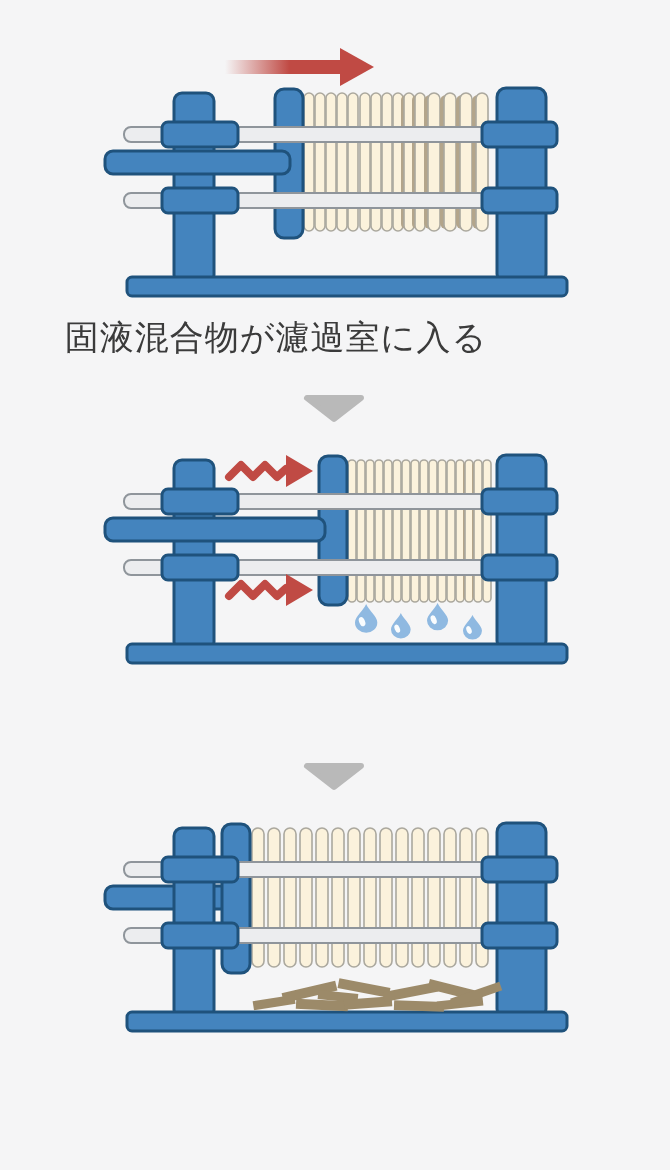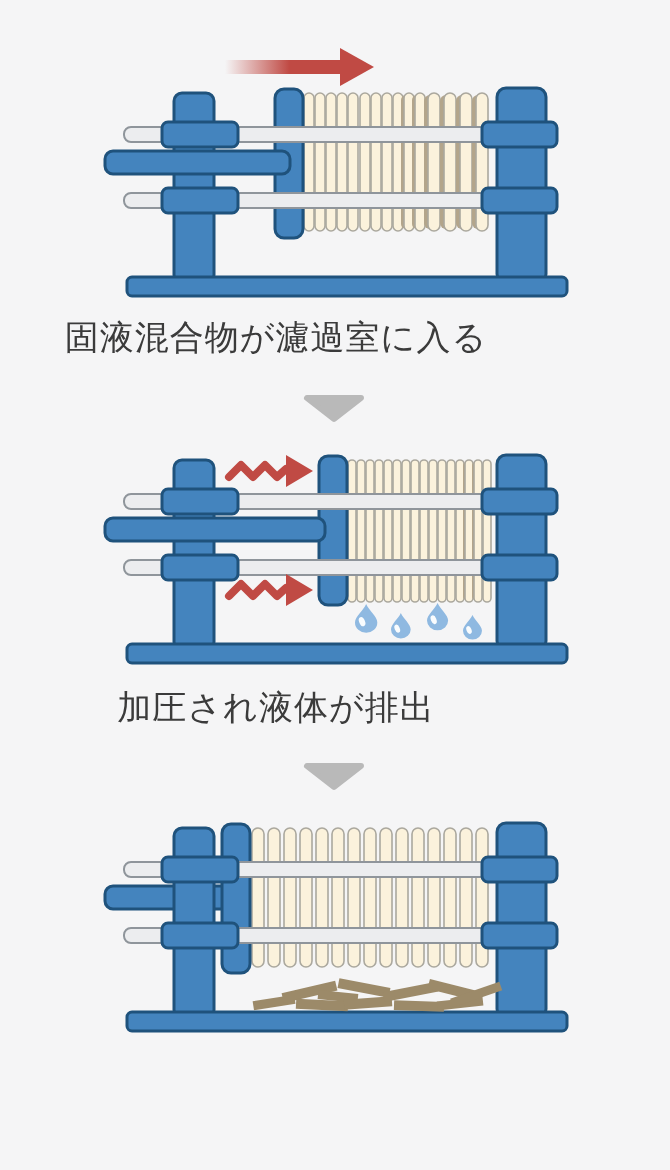--- a/index.html
+++ b/index.html
@@ -156,21 +156,20 @@
       <polygon class="red" points="286,88 313,104 286,120"></polygon>
     </g>
     <g>
       <use href="#drop" transform="translate(355,237) scale(0.93)"></use>
       <use href="#drop" transform="translate(391,246) scale(0.82)"></use>
       <use href="#drop" transform="translate(427,236) scale(0.88)"></use>
       <use href="#drop" transform="translate(463,248) scale(0.79)"></use>
     </g>
   </svg>
 
-  <div id="cap2" class="caption">加圧され液体が排出</div>
 
   <svg id="sep2" class="sep" viewBox="0 0 70 32">
     <polygon class="tri" points="8,5 62,5 35,26"></polygon>
   </svg>
 
   <svg id="machine3" class="machine" viewBox="0 0 670 310">
     <rect class="blue" x="105" y="151" width="140" height="23" rx="8"></rect>
     <g>
       <rect class="plate" x="252" y="93" width="12" height="139" rx="6"></rect>
       <rect class="plate" x="268" y="93" width="12" height="139" rx="6"></rect>

